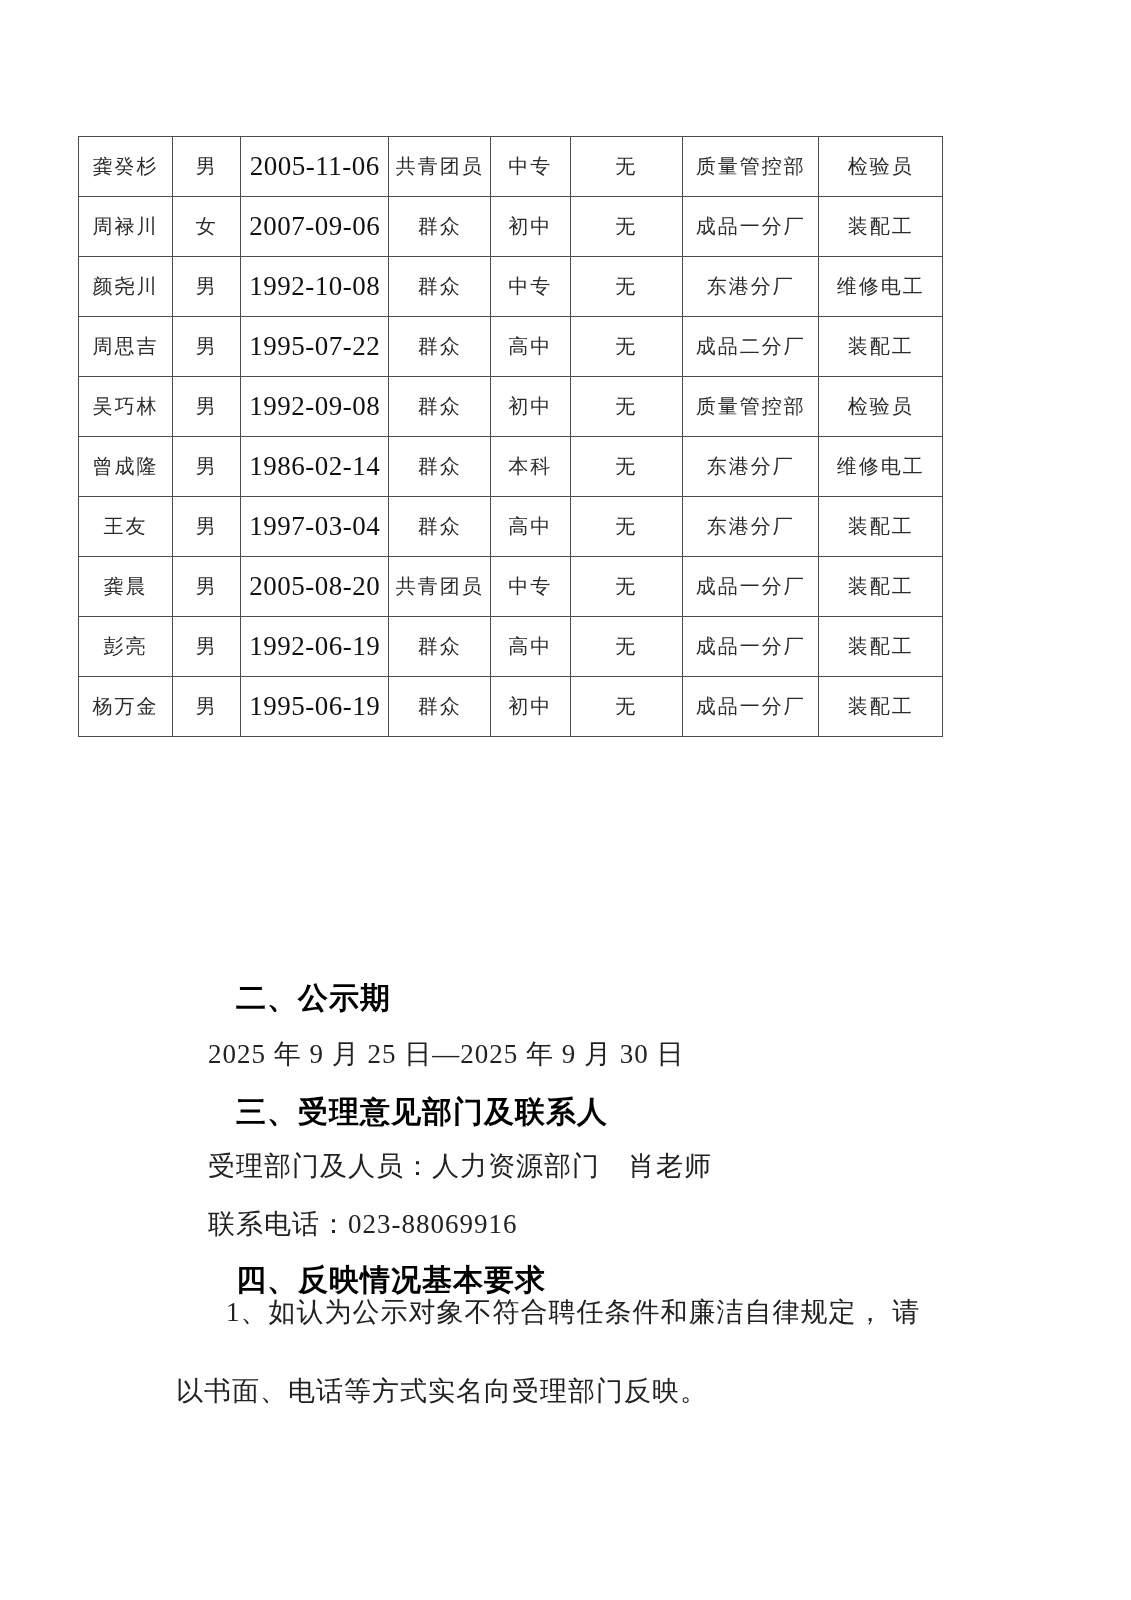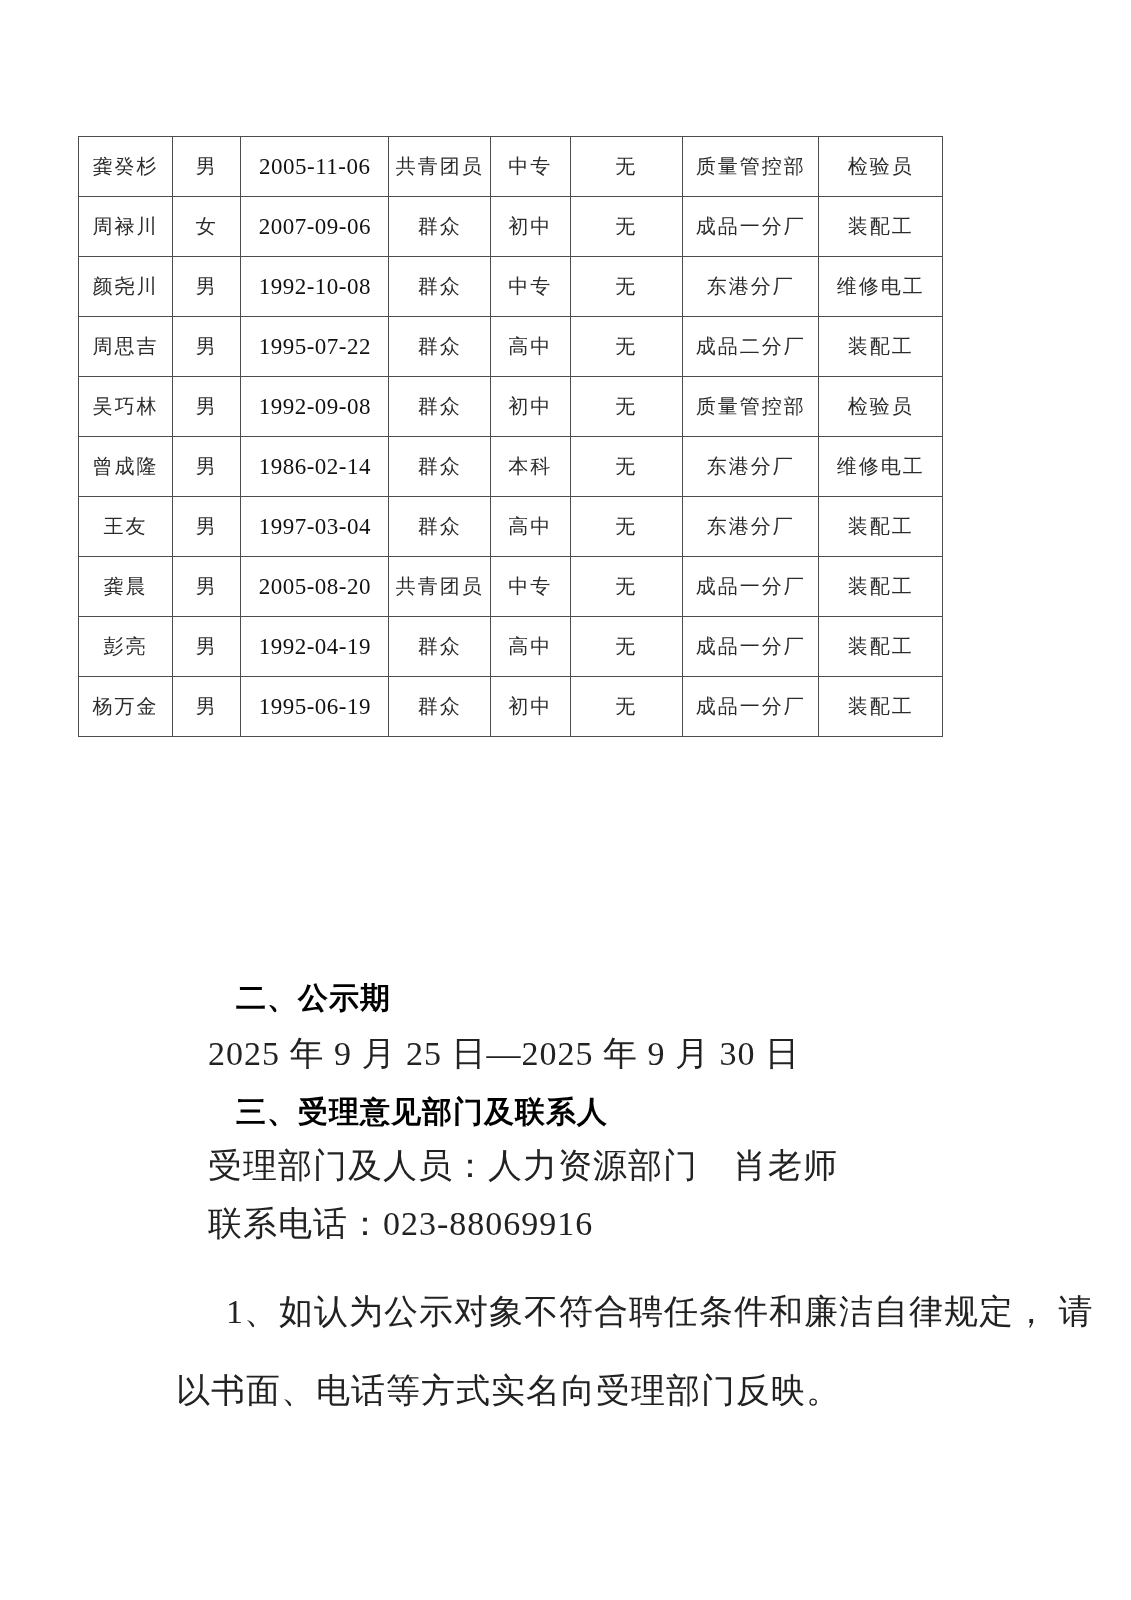--- a/index.html
+++ b/index.html
@@ -30,38 +30,38 @@
     text-align: center;
     vertical-align: middle;
     font-size: 20px;
     color: #2b2b2b;
     letter-spacing: 2px;
     padding: 0 2px;
     overflow: hidden;
     white-space: nowrap;
   }
   table.roster td.cell-birth-date {
-    font-size: 23px;
+    font-size: 27px;
     letter-spacing: 0.5px;
     color: #111;
   }
   .line {
     position: absolute;
     white-space: nowrap;
     line-height: 40px;
   }
   .heading {
     font-family: "Liberation Sans", "DejaVu Sans", sans-serif;
     font-weight: 700;
     font-size: 30px;
     color: #000;
     letter-spacing: 1px;
   }
   .bodytext {
-    font-size: 34px;
+    font-size: 27px;
     color: #222;
     letter-spacing: 1px;
   }
   .pos-s2h  { left: 236px; top: 978px; }
   .pos-s2b  { left: 208px; top: 1034px; }
   .pos-s3h  { left: 236px; top: 1092px; }
   .pos-s3l1 { left: 208px; top: 1146px; }
   .pos-s3l2 { left: 208px; top: 1204px; }
   .pos-s4h  { left: 236px; top: 1260px; }
   .pos-s4l1 { left: 208px; top: 1292px; margin-left: 18px; }
@@ -160,21 +160,21 @@
           <td class="cell-birth-date">2005-08-20</td>
           <td class="cell-political-status">共青团员</td>
           <td class="cell-education">中专</td>
           <td class="cell-remark">无</td>
           <td class="cell-department">成品一分厂</td>
           <td class="cell-position">装配工</td>
         </tr>
         <tr>
           <td class="cell-name">彭亮</td>
           <td class="cell-gender">男</td>
-          <td class="cell-birth-date">1992-04-19</td>
+          <td class="cell-birth-date">1992-06-19</td>
           <td class="cell-political-status">群众</td>
           <td class="cell-education">高中</td>
           <td class="cell-remark">无</td>
           <td class="cell-department">成品一分厂</td>
           <td class="cell-position">装配工</td>
         </tr>
         <tr>
           <td class="cell-name">杨万金</td>
           <td class="cell-gender">男</td>
           <td class="cell-birth-date">1995-06-19</td>
@@ -187,16 +187,17 @@
       </tbody>
   </table>
 
   <div class="line heading pos-s2h">二、公示期</div>
   <div class="line bodytext pos-s2b">2025 年 9 月 25 日—2025 年 9 月 30 日</div>
 
   <div class="line heading pos-s3h">三、受理意见部门及联系人</div>
   <div class="line bodytext pos-s3l1">受理部门及人员：人力资源部门　肖老师</div>
   <div class="line bodytext pos-s3l2">联系电话：023-88069916</div>
 
+  <div class="line heading pos-s4h">四、反映情况基本要求</div>
   <div class="line bodytext pos-s4l1">1、如认为公示对象不符合聘任条件和廉洁自律规定， 请</div>
   <div class="line bodytext pos-s4l2">以书面、电话等方式实名向受理部门反映。</div>
 
 </div>
 
 </body></html>

